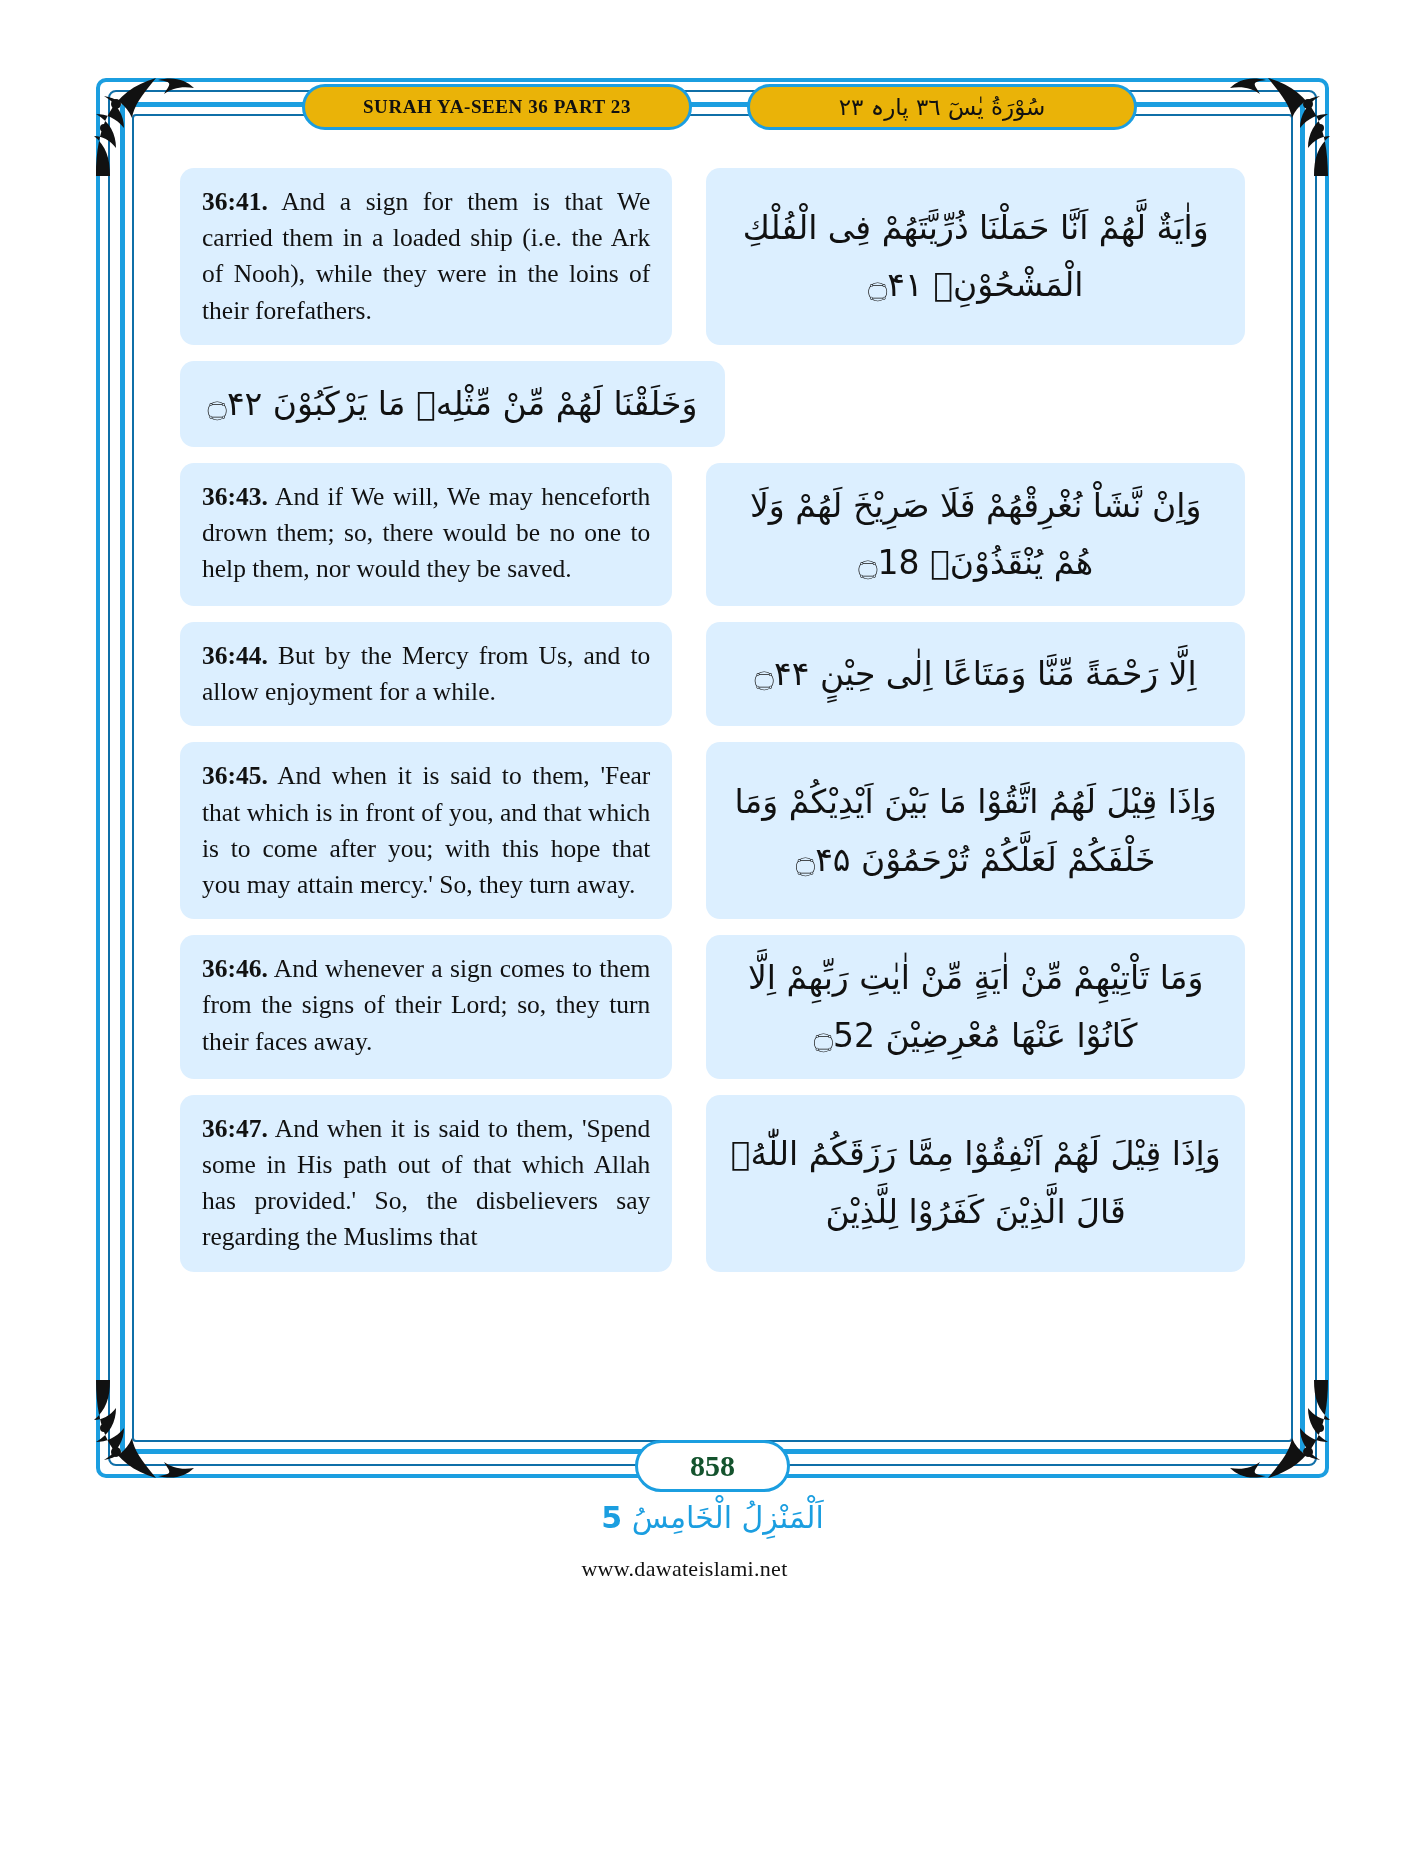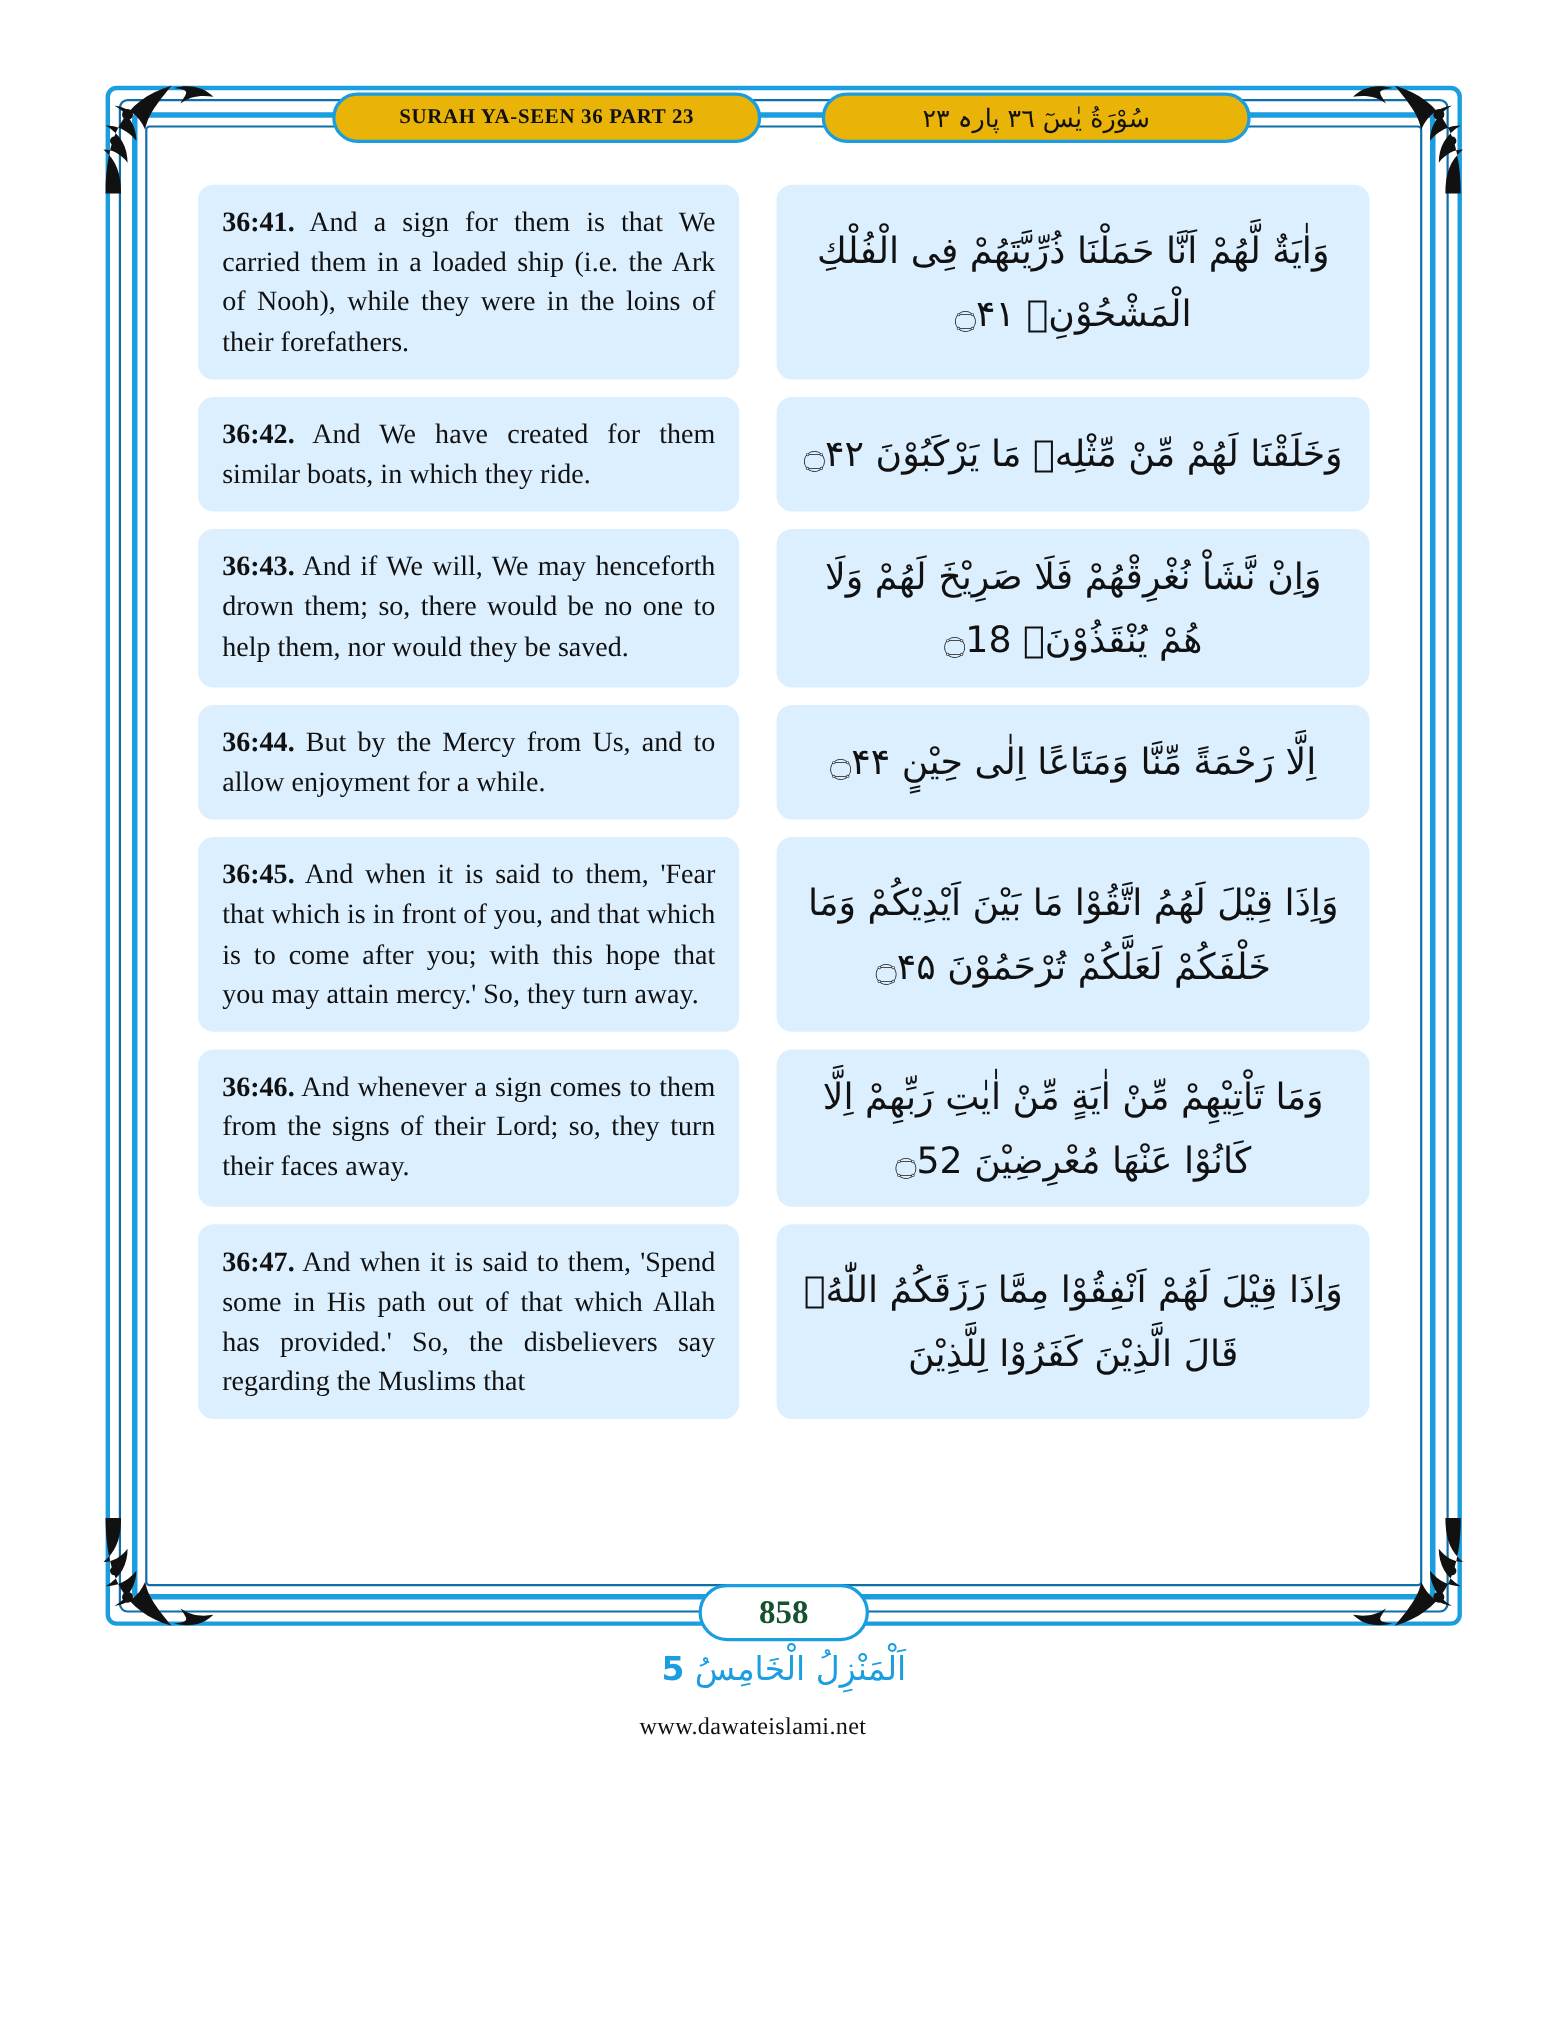--- a/index.html
+++ b/index.html
@@ -270,24 +270,20 @@
       <div class="cell cell-en">
         <span class="verse-num">36:41.</span>
         <span>And a sign for them is that We carried them in a loaded ship (i.e. the Ark of Nooh), while they were in the loins of their forefathers.</span>
       </div>
       <div class="cell cell-ar">
         <span>وَاٰيَةٌ لَّهُمْ اَنَّا حَمَلْنَا ذُرِّيَّتَهُمْ فِى الْفُلْكِ الْمَشْحُوْنِۙ ۝۴۱</span>
       </div>
     </div>
 
     <div class="verse-row">
-      <div class="cell cell-en">
-        <span class="verse-num">36:42.</span>
-        <span>And We have created for them similar boats, in which they ride.</span>
-      </div>
       <div class="cell cell-ar">
         <span>وَخَلَقْنَا لَهُمْ مِّنْ مِّثْلِهٖ مَا يَرْكَبُوْنَ ۝۴۲</span>
       </div>
     </div>
 
     <div class="verse-row">
       <div class="cell cell-en">
         <span class="verse-num">36:43.</span>
         <span>And if We will, We may henceforth drown them; so, there would be no one to help them, nor would they be saved.</span>
       </div>

